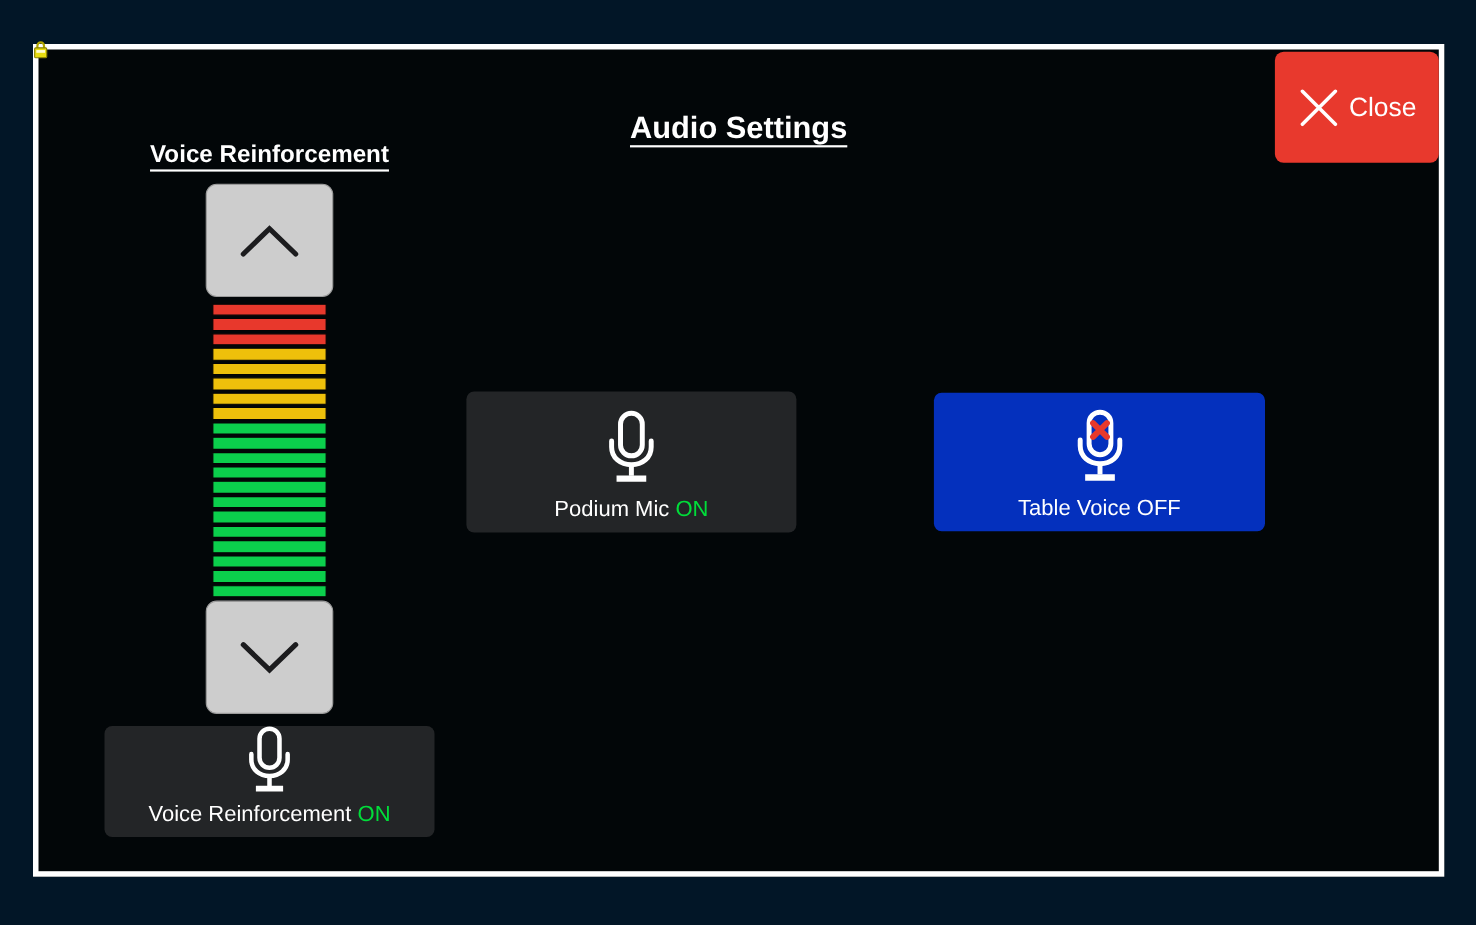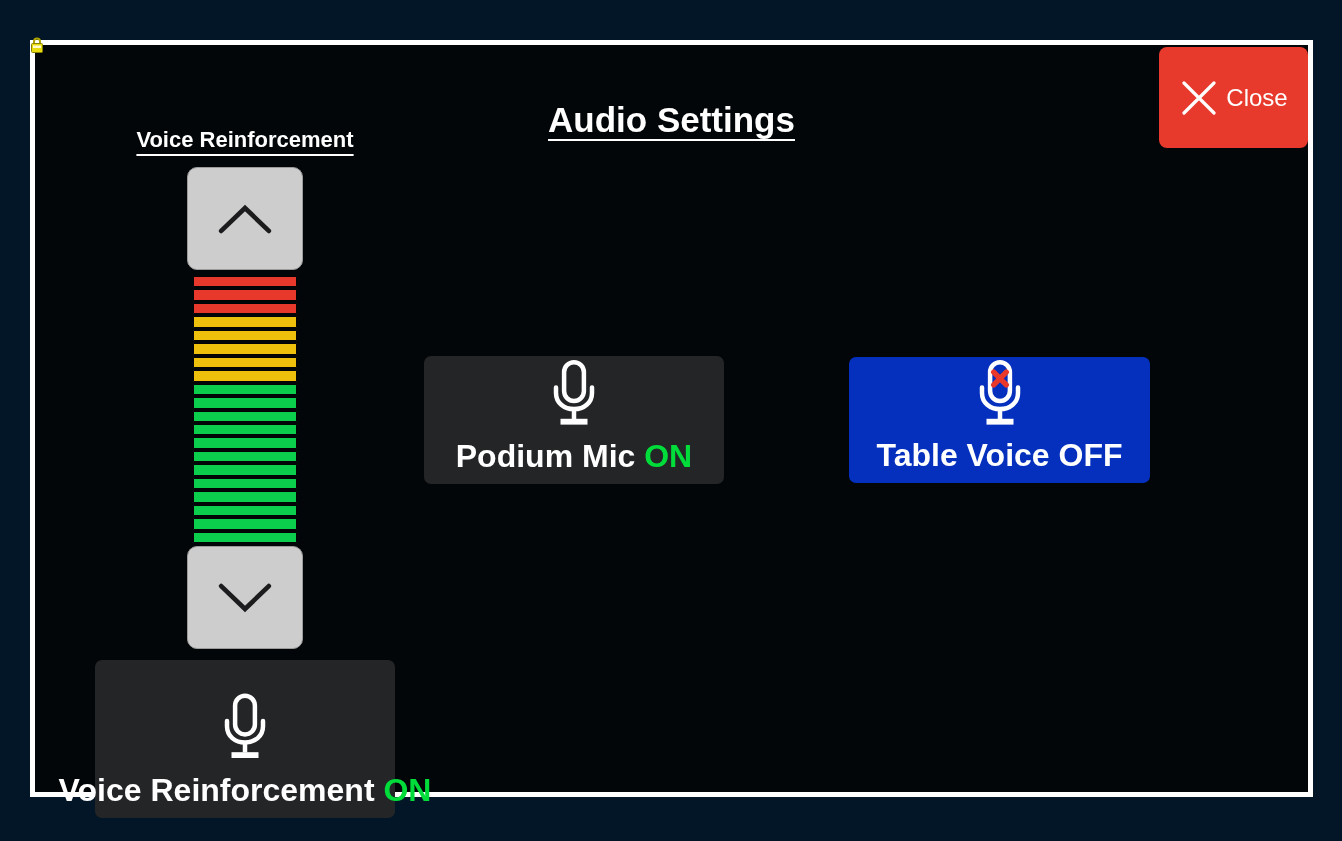--- a/index.html
+++ b/index.html
@@ -10,21 +10,21 @@
 
   .frame {
     position:absolute; left:30px; top:40px; width:1283px; height:757px;
     border:5px solid #ffffff; background:#020608;
   }
 
   .padlock { position:absolute; left:29px; top:36px; width:16px; height:18px; z-index:6; }
 
   .page-title {
     position:absolute; left:0; top:55px; width:100%;
-    text-align:center; color:#ffffff; font-size:35px; font-weight:bold;
+    text-align:center; color:#ffffff; font-size:28px; font-weight:bold;
   }
   .underlined { text-decoration:underline; text-decoration-thickness:2px; text-underline-offset:7px; }
 
   .close-btn {
     position:absolute; left:1124px; top:2px; width:149px; height:101px;
     border-radius:8px; display:flex; flex-direction:row; align-items:center;
     justify-content:center; gap:7px; color:#ffffff; cursor:pointer;
   }
   .close-btn svg { width:40px; height:34px; }
   .close-label { font-size:24px; line-height:1; }
@@ -48,23 +48,23 @@
     display:flex; flex-direction:column; gap:2px;
   }
   .vu-seg { flex:1; border:1px solid #040404; border-radius:1px; }
 
   .mic-btn {
     position:absolute; border-radius:7px; color:#ffffff; cursor:pointer;
     display:flex; flex-direction:column; align-items:center; justify-content:flex-end;
     padding-bottom:9px; gap:3px;
   }
   .mic-btn .mic-glyph { width:54px; height:80px; }
-  .mic-label { font-size:32px; white-space:nowrap; line-height:1.15;font-weight:bold; }
+  .mic-label { font-size:20px; white-space:nowrap; line-height:1.15; }
 
-  .vr-toggle  { left:60px;  top:615px; width:300px; height:158px; }
+  .vr-toggle  { left:60px;  top:615px; width:300px; height:101px; }
   .podium-btn { left:389px; top:311px; width:300px; height:128px; }
   .table-btn  { left:814px; top:312px; width:301px; height:126px; }
 </style>
 </head>
 <body>
 
 <div id="stage" style="background: rgb(2, 22, 39);">
 
   <svg class="padlock" viewBox="0 0 16 18">
     <path d="M5 8 V5.5 a3 3 0 0 1 6 0 V8" fill="none" stroke="#b0a400" stroke-width="2"></path>

